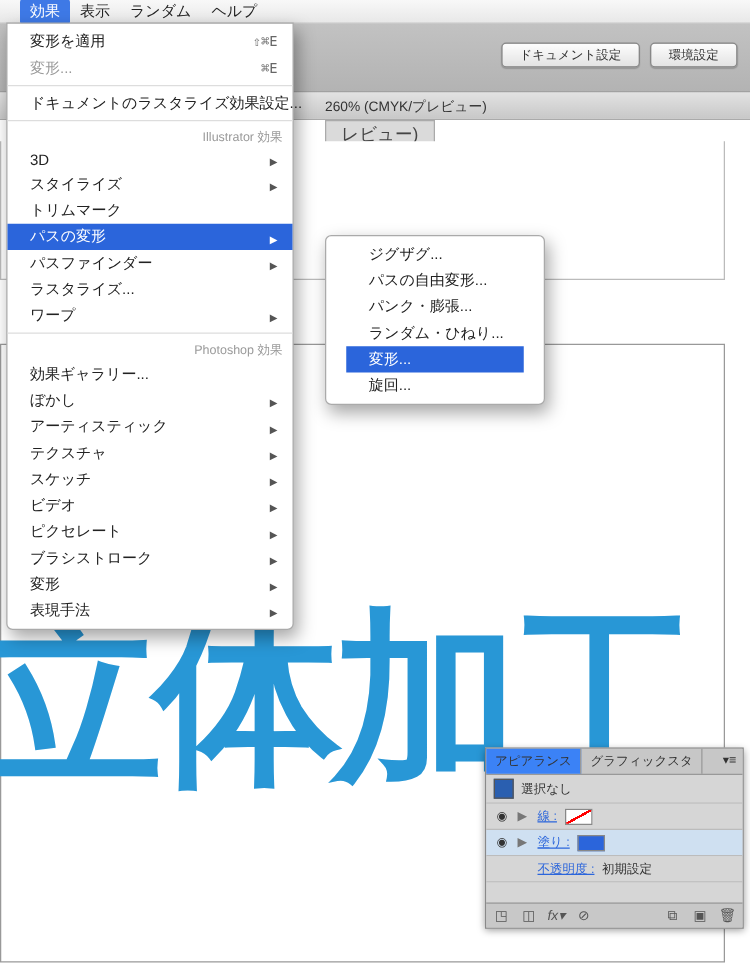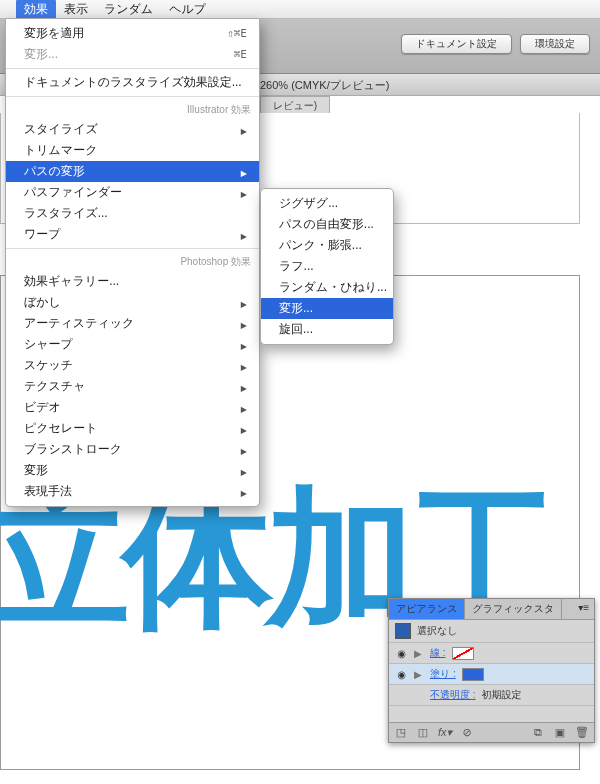--- a/index.html
+++ b/index.html
@@ -39,41 +39,41 @@
   .doc-title-bar {
     position:absolute; top:74px; left:0; right:0; height:22px;
     background:linear-gradient(#e2e2e2,#c8c8c8);
     border-bottom:1px solid #aaa;
     font-size:11px; color:#333;
     padding:4px 0 0 260px;
   }
   .doc-tab {
     position:absolute; top:96px; left:260px;
     background:#dadada; border:1px solid #aaa; border-bottom:none;
-    padding:2px 12px; font-size:10px; color:#444;
+    padding:2px 12px; font-size:14px; color:#444;
   }
   
   .canvas-top {
     position:absolute; top:113px; left:0; right:20px; bottom:560px;
     background:#fff; border:1px solid #bbb;
     border-top:none;
   }
   .main-canvas {
     position:absolute; top:275px; left:0; right:20px; bottom:14px;
     background:#fff; border:1px solid #999;
   }
   .big-text {
     position:absolute; top:460px; left:-20px;
     font-size:150px; font-weight:900; letter-spacing:-7px;
     color:#2897d6; white-space:nowrap;
     font-family:"Hiragino Sans","Arial Black",sans-serif;
   }
   
   .dropdown {
-    position:absolute; top:18px; left:5px; width:255px;
+    position:absolute; top:18px; left:5px; width:230px;
     background:#fff;
     border:1px solid #aaa; border-radius:0 0 5px 5px;
     box-shadow:3px 6px 14px rgba(0,0,0,.35);
     padding:4px 0;
     z-index:10;
   }
   .dd-item {
     display:flex; justify-content:space-between; align-items:center;
     padding:2px 12px 2px 18px; font-size:12px; color:#222;
     white-space:nowrap;
@@ -81,24 +81,24 @@
   .dd-item.highlight { background:#2b65db; color:#fff;gap:12px; }
   .dd-item .sc { color:#666; font-size:11px; font-family:Menlo,monospace;}
   .dd-item.disabled { color:#9a9a9a; }
   .dd-sep { height:1px; background:#ddd; margin:3px 0; }
   .dd-cat {
     font-size:10px; color:#9a9a9a; padding:3px 8px 2px 10px;text-align:right;
   }
   .arrow::after { content:"▶"; font-size:8px; color:#555; }
   .dd-item.highlight .arrow::after { color:#fff; }
   .submenu {
-    position:absolute; top:188px; left:260px; width:134px;
+    position:absolute; top:188px; left:260px; width:176px;
     background:#fff; border:1px solid #aaa; border-radius:5px;
     box-shadow:3px 6px 14px rgba(0,0,0,.35);
-    padding:4px 0; z-index:11;
+    padding:4px 16px; z-index:11;
   }
   
   .panel {
     position:absolute; right:5px; top:598px; width:207px;  
     background:#d6d6d6; border:1px solid #8a8a8a;
     box-shadow:0 2px 6px rgba(0,0,0,.4);
     font-size:10px; color:#333;
   }
   .panel-tabs { display:flex; background:#c7c7c7; border-bottom:1px solid #999;}
   .panel-tab {
@@ -170,20 +170,24 @@
       <span>変形...</span>
       <span class="sc">⌘E</span>
     </div>
     <div class="dd-sep"></div>
     <div class="dd-item">
       <span>ドキュメントのラスタライズ効果設定...</span>
     </div>
     <div class="dd-sep"></div>
     <div class="dd-cat">Illustrator 効果</div>
     <div class="dd-item">
+      <span>3D</span>
+      <span class="arrow"></span>
+    </div>
+    <div class="dd-item">
       <span>スタイライズ</span>
       <span class="arrow"></span>
     </div>
     <div class="dd-item">
       <span>トリムマーク</span>
     </div>
     <div class="dd-item highlight">
       <span>パスの変形</span>
       <span class="arrow"></span>
     </div>
@@ -205,32 +209,28 @@
     </div>
     <div class="dd-item">
       <span>ぼかし</span>
       <span class="arrow"></span>
     </div>
     <div class="dd-item">
       <span>アーティスティック</span>
       <span class="arrow"></span>
     </div>
     <div class="dd-item">
-      <span>シャープ</span>
+      <span>テクスチャ</span>
       <span class="arrow"></span>
     </div>
     <div class="dd-item">
       <span>スケッチ</span>
       <span class="arrow"></span>
     </div>
     <div class="dd-item">
-      <span>テクスチャ</span>
-      <span class="arrow"></span>
-    </div>
-    <div class="dd-item">
       <span>ビデオ</span>
       <span class="arrow"></span>
     </div>
     <div class="dd-item">
       <span>ピクセレート</span>
       <span class="arrow"></span>
     </div>
     <div class="dd-item">
       <span>ブラシストローク</span>
       <span class="arrow"></span>
@@ -246,23 +246,20 @@
   </div>
 <div class="submenu" id="submenu">
     <div class="dd-item">
       <span>ジグザグ...</span>
     </div>
     <div class="dd-item">
       <span>パスの自由変形...</span>
     </div>
     <div class="dd-item">
       <span>パンク・膨張...</span>
-    </div>
-    <div class="dd-item">
-      <span>ラフ...</span>
     </div>
     <div class="dd-item">
       <span>ランダム・ひねり...</span>
     </div>
     <div class="dd-item highlight">
       <span>変形...</span>
     </div>
     <div class="dd-item">
       <span>旋回...</span>
     </div>

